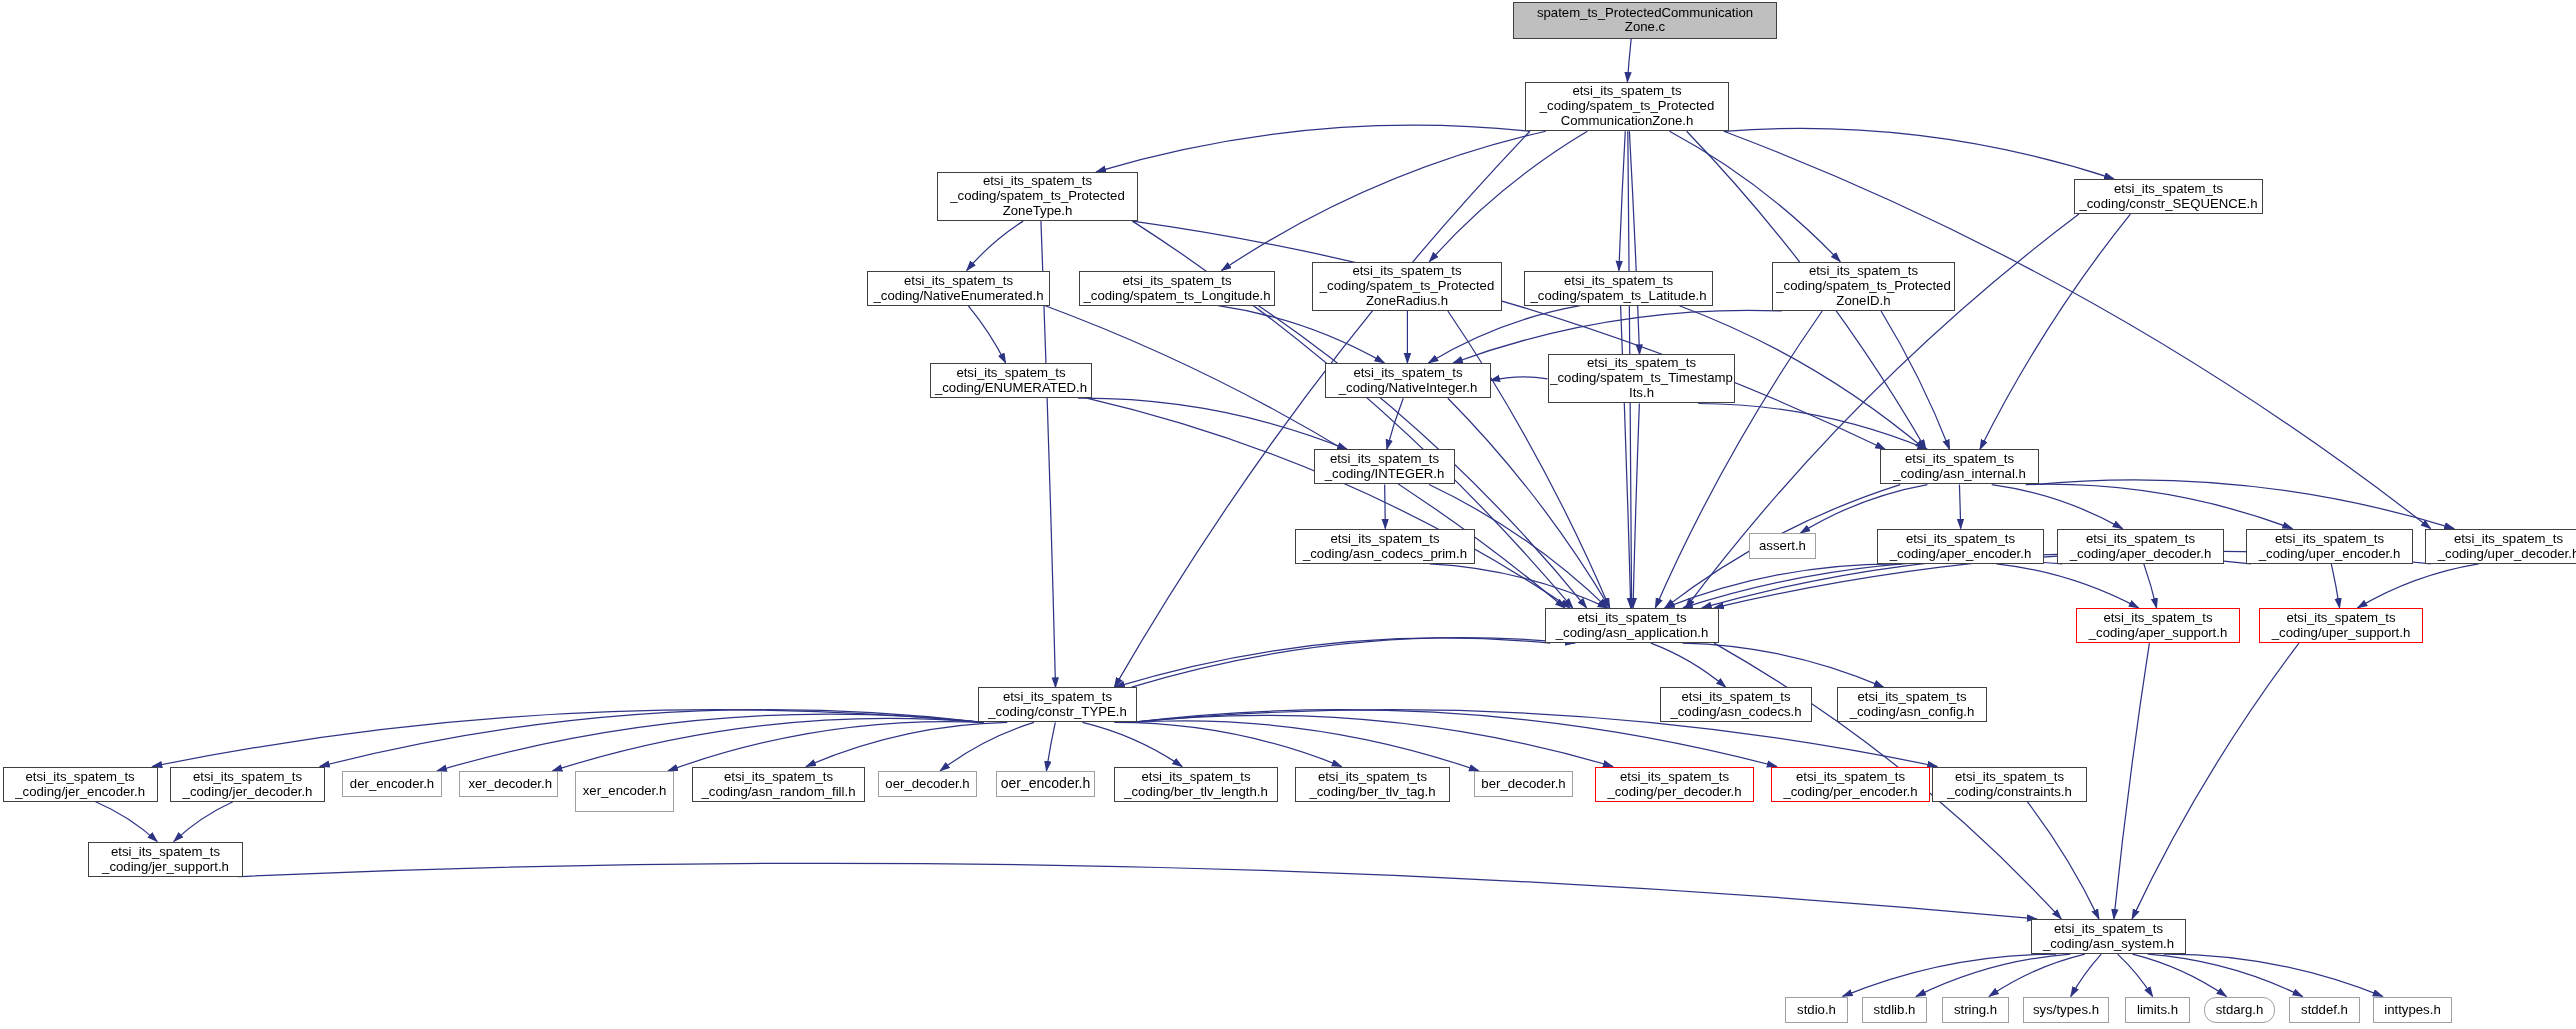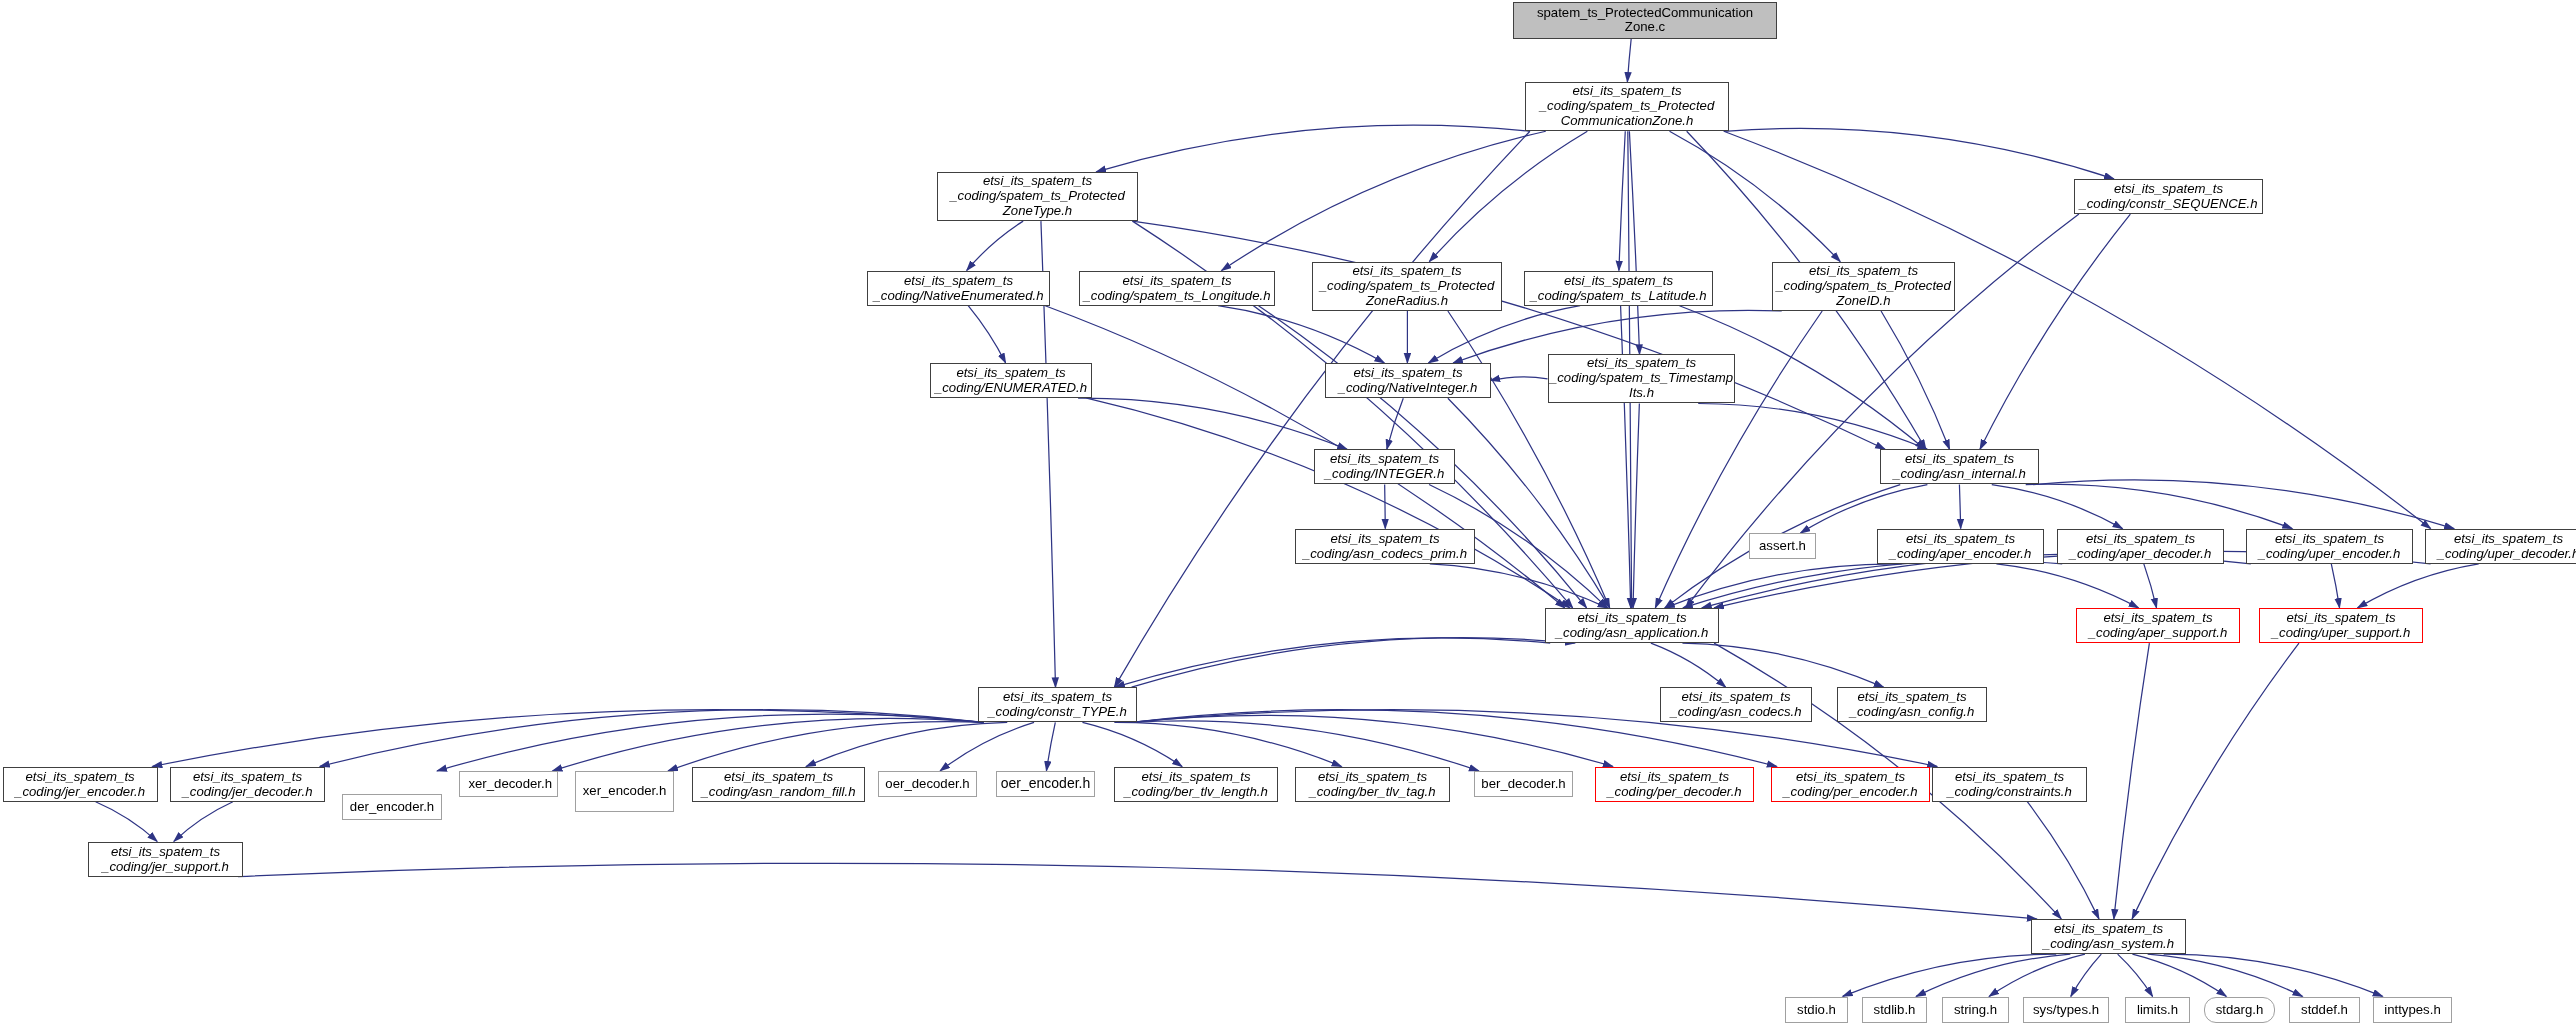--- a/index.html
+++ b/index.html
@@ -34,21 +34,20 @@
     color: #000000;
     background: #ffffff;
     border: 0.9px solid #808080;
     font-size: 13.2px;
     padding: 0.9px 2.6px;
     white-space: pre-line;
     z-index: 2;
   }
   .node.hdr {
     border: 0.9px solid #404040;
-    font-style: italic;
   }
   .node.root {
     background: #bfbfbf;
     border: 0.9px solid #404040;
   }
   .node.warn {
     border: 0.9px solid #ff0000;
   }
   .node.sys {
     border: 0.9px solid #a0a0a0;
@@ -208,21 +207,21 @@
       <div class="node hdr" style="left: 978px; top: 687px; width: 159px; height: 35px;">etsi_its_spatem_ts
 _coding/constr_TYPE.h</div>
       <div class="node hdr" style="left: 1660px; top: 687px; width: 152px; height: 35px;">etsi_its_spatem_ts
 _coding/asn_codecs.h</div>
       <div class="node hdr" style="left: 1837px; top: 687px; width: 150px; height: 35px;">etsi_its_spatem_ts
 _coding/asn_config.h</div>
       <div class="node hdr" style="left: 2.6px; top: 767px; width: 155px; height: 35px;">etsi_its_spatem_ts
 _coding/jer_encoder.h</div>
       <div class="node hdr" style="left: 170px; top: 767px; width: 155px; height: 35px;">etsi_its_spatem_ts
 _coding/jer_decoder.h</div>
-      <div class="node sys" style="left: 342px; top: 771px; width: 100px; height: 26.4px; font-size: 13.2px; margin-top: 23px;">der_encoder.h</div>
+      <div class="node sys" style="left: 342px; top: 771px; width: 100px; height: 26.4px; font-size: 13.2px;">der_encoder.h</div>
       <div class="node sys" style="left: 459px; top: 771px; width: 99px; height: 26.4px; font-size: 13.2px; padding-left: 6px;">xer_decoder.h</div>
       <div class="node sys" style="left: 575px; top: 771px; width: 99px; height: 41px; font-size: 13.2px;">xer_encoder.h</div>
       <div class="node hdr" style="left: 692px; top: 767px; width: 173px; height: 35px;">etsi_its_spatem_ts
 _coding/asn_random_fill.h</div>
       <div class="node sys" style="left: 878px; top: 771px; width: 99px; height: 26.4px; font-size: 13.2px;">oer_decoder.h</div>
       <div class="node sys" style="left: 996px; top: 771px; width: 99px; height: 26.4px; font-size: 14px;">oer_encoder.h</div>
       <div class="node hdr" style="left: 1114px; top: 767px; width: 164px; height: 35px;">etsi_its_spatem_ts
 _coding/ber_tlv_length.h</div>
       <div class="node hdr" style="left: 1295px; top: 767px; width: 155px; height: 35px;">etsi_its_spatem_ts
 _coding/ber_tlv_tag.h</div>

